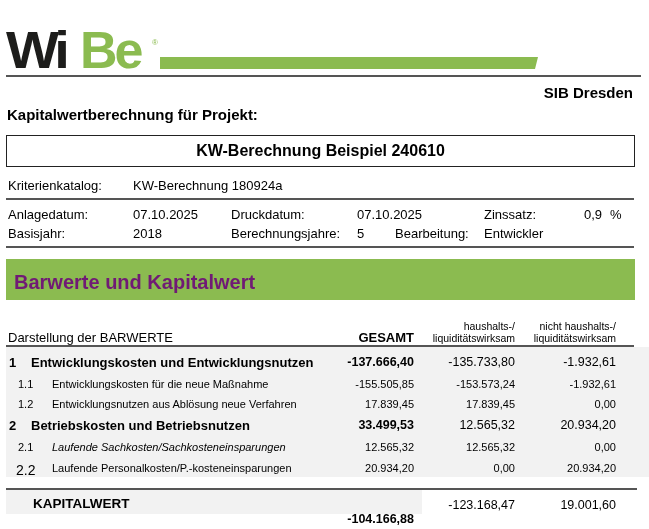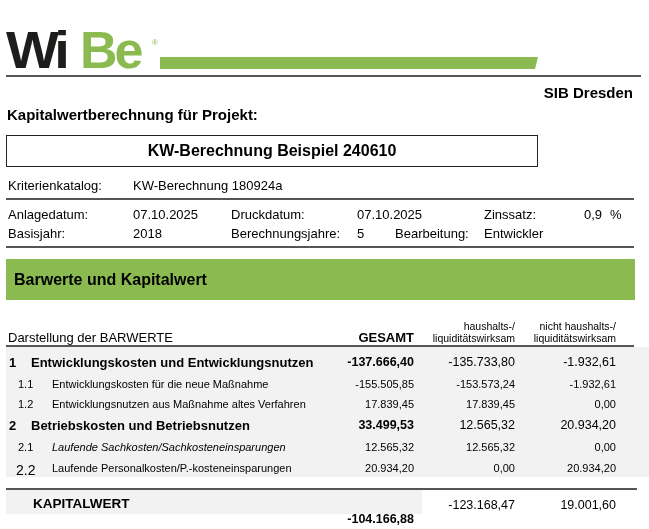--- a/index.html
+++ b/index.html
@@ -12,26 +12,26 @@
                font-weight: 900; font-size: 52px; letter-spacing: -4px; color: #1d1d1b;
                transform: scaleX(1.08); transform-origin: left; line-height: 52px; }
     .logo .be { position: absolute; left: 74px; top: 14px; font-weight: 900; font-size: 52px;
                 letter-spacing: -3px; color: #8bbb50; line-height: 52px; }
     .logo .reg { position: absolute; left: 146px; top: 28px; font-size: 8px; color: #8bbb50; }
     .greenbar { left: 160px; top: 57px; width: 378px; height: 12px; background: #8bbb50;
                 clip-path: polygon(0 0, 100% 0, 99.2% 100%, 0 100%); }
     .hr { left: 6px; height: 2px; background: #555; }
     .org { right: 16px; top: 84px; font-weight: bold; font-size: 15px; }
     .page-title { left: 7px; top: 106px; font-weight: bold; font-size: 15px; }
-    .proj-box { left: 6px; top: 135px; width: 532px; height: 32px; border: 1.5px solid #222;
+    .proj-box { left: 6px; top: 135px; width: 629px; height: 32px; border: 1.5px solid #222;
                 box-sizing: border-box; text-align: center; font-weight: bold; font-size: 16px;
                 line-height: 30px; }
     .lbl { font-size: 13px; }
     .section-bar { left: 6px; top: 259px; width: 629px; height: 41px; background: #8bbb50; }
-    .section-bar span { position: absolute; left: 8px; top: 12px; color: #000000; font-weight: bold; font-size: 16px; }
+    .section-bar span { position: absolute; left: 8px; top: 12px; color: #701a75; font-weight: bold; font-size: 20px; }
     .th { font-size: 13px; }
     .th-small { font-size: 10.5px; text-align: right; line-height: 12px; }
     .table-bg { left: 6px; top: 347px; width: 643px; height: 130px; background: #f2f2f2; }
     .row { position: absolute; left: 0; width: 649px; }
     .num { position: absolute; text-align: right; font-size: 12px; }
     .bold { font-weight: bold; }
     .c1 { right: 235px; text-align: center; } .c2 { right: 134px; } .c3 { right: 33px; }
     .kw-bg { left: 6px; top: 490px; width: 416px; height: 24px; background: #f2f2f2; }
   </style>
 </head>
@@ -101,21 +101,21 @@
 <div class="row" style="top:378px;">
   <span class="abs" style="left:18px; font-size:11px;">1.1</span>
   <span class="abs" style="left:52px; font-size:11px;">Entwicklungskosten für die neue Maßnahme</span>
   <span class="num c1" style="font-size:11px;">-155.505,85</span>
   <span class="num c2" style="font-size:11px;">-153.573,24</span>
   <span class="num c3" style="font-size:11px;">-1.932,61</span>
 </div>
 
 <div class="row" style="top:398px;">
   <span class="abs" style="left:18px; font-size:11px;">1.2</span>
-  <span class="abs" style="left:52px; font-size:11px;">Entwicklungsnutzen aus Maßnahme altes Verfahren</span>
+  <span class="abs" style="left:52px; font-size:11px;">Entwicklungsnutzen aus Ablösung neue Verfahren</span>
   <span class="num c1" style="font-size:11px;">17.839,45</span>
   <span class="num c2" style="font-size:11px;">17.839,45</span>
   <span class="num c3" style="font-size:11px;">0,00</span>
 </div>
 
 <div class="row" style="top:418px;">
   <span class="abs bold" style="left:9px; font-size:13px;">2</span>
   <span class="abs bold" style="left:31px; font-size:13px;">Betriebskosten und Betriebsnutzen</span>
   <span class="num bold c1" style="font-size:12.5px;">33.499,53</span>
   <span class="num c2" style="font-size:12.5px;">12.565,32</span>

